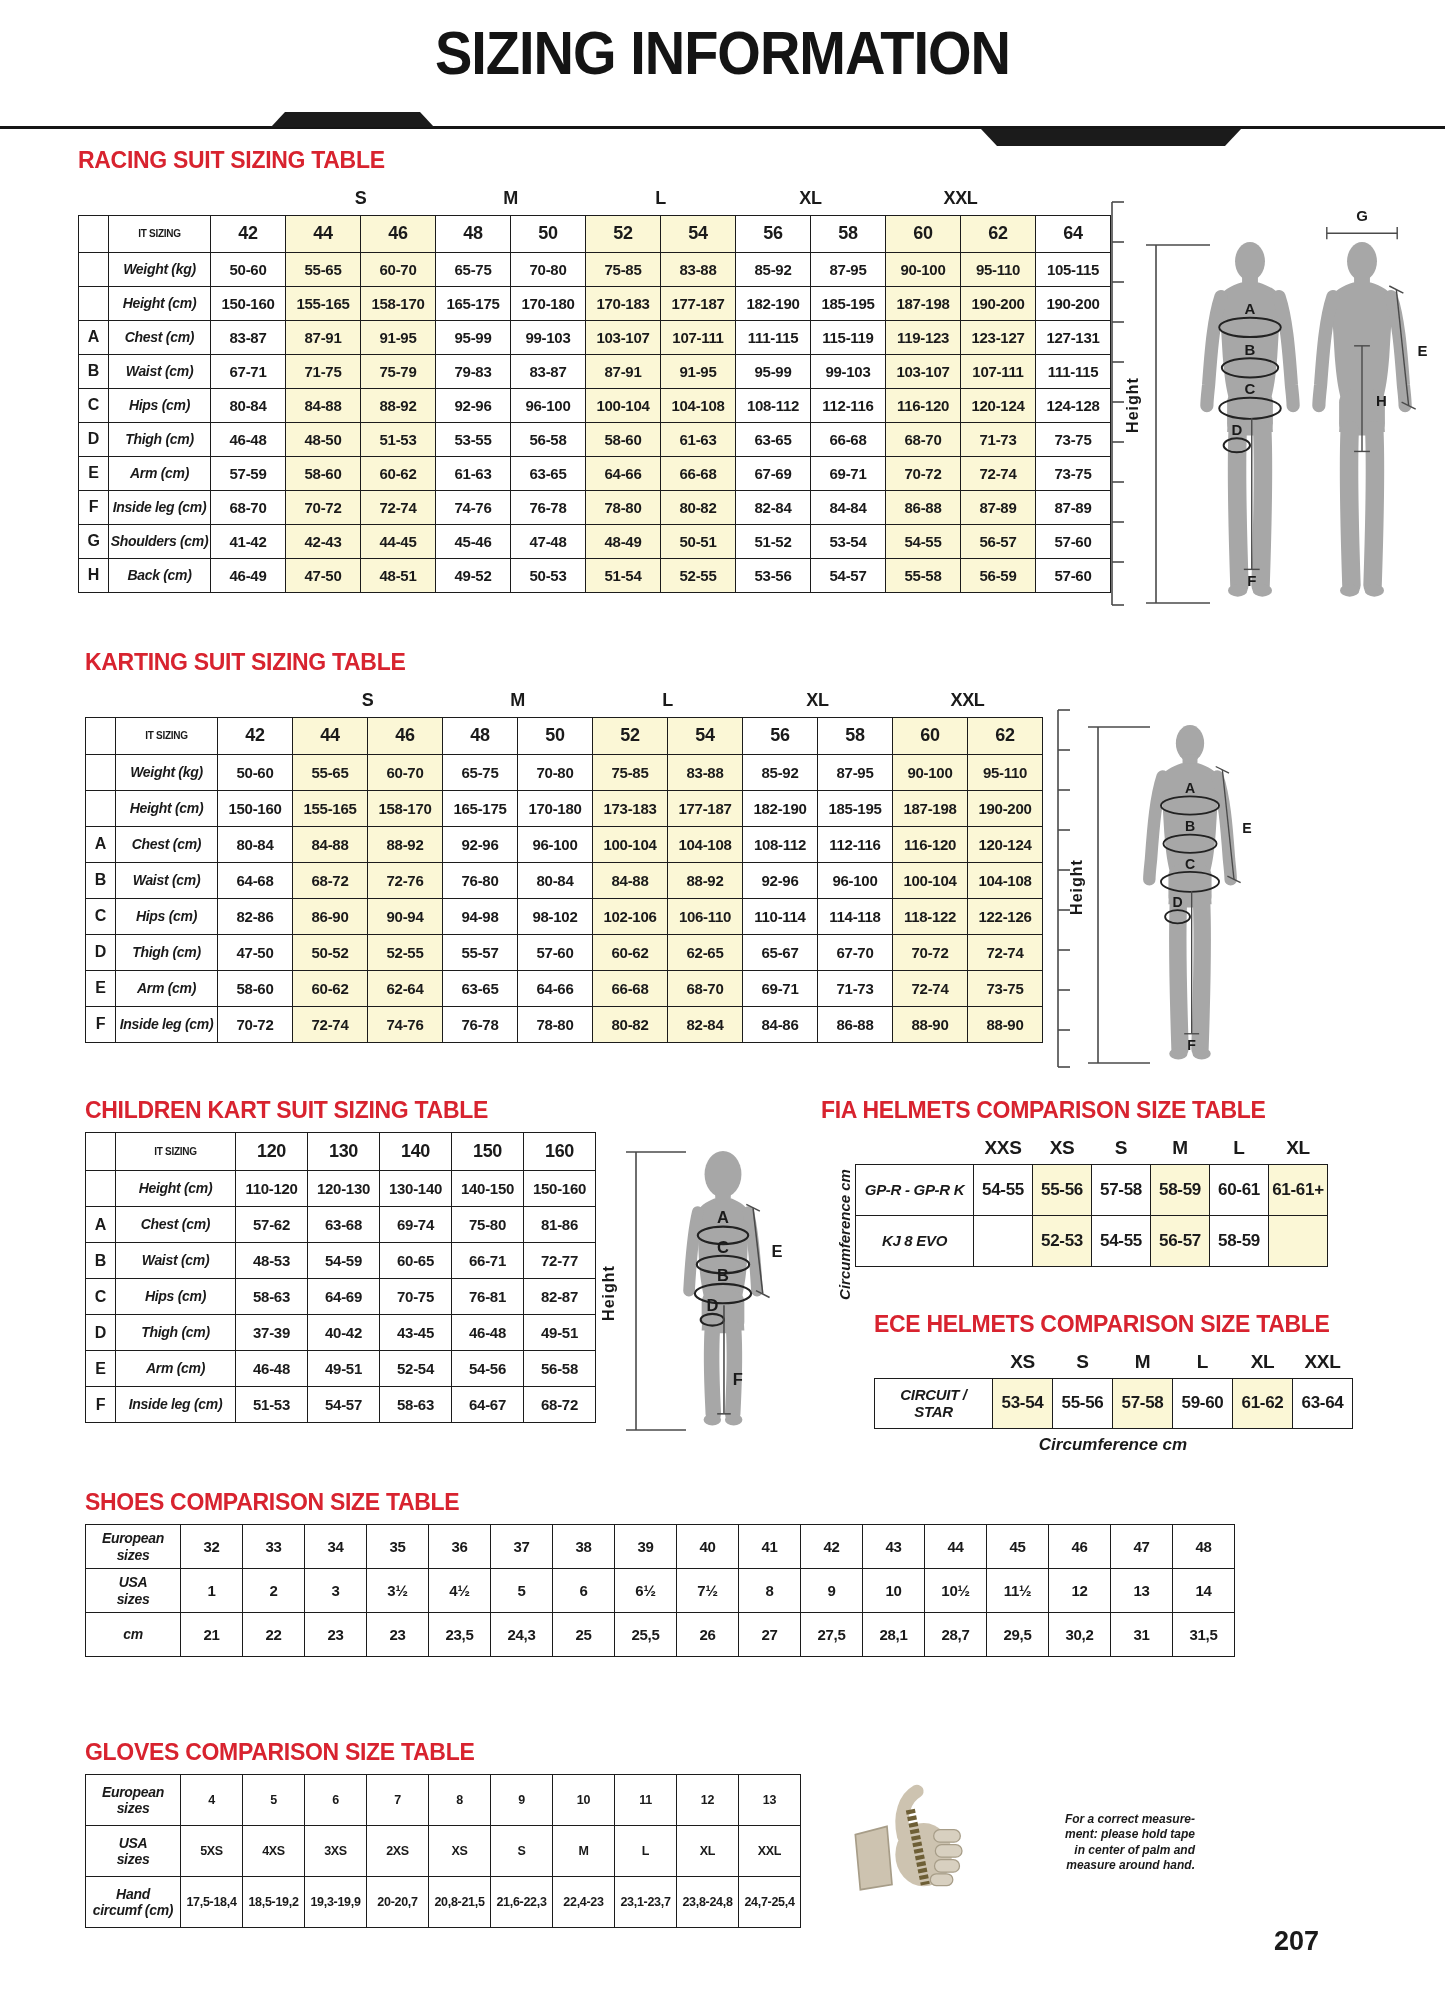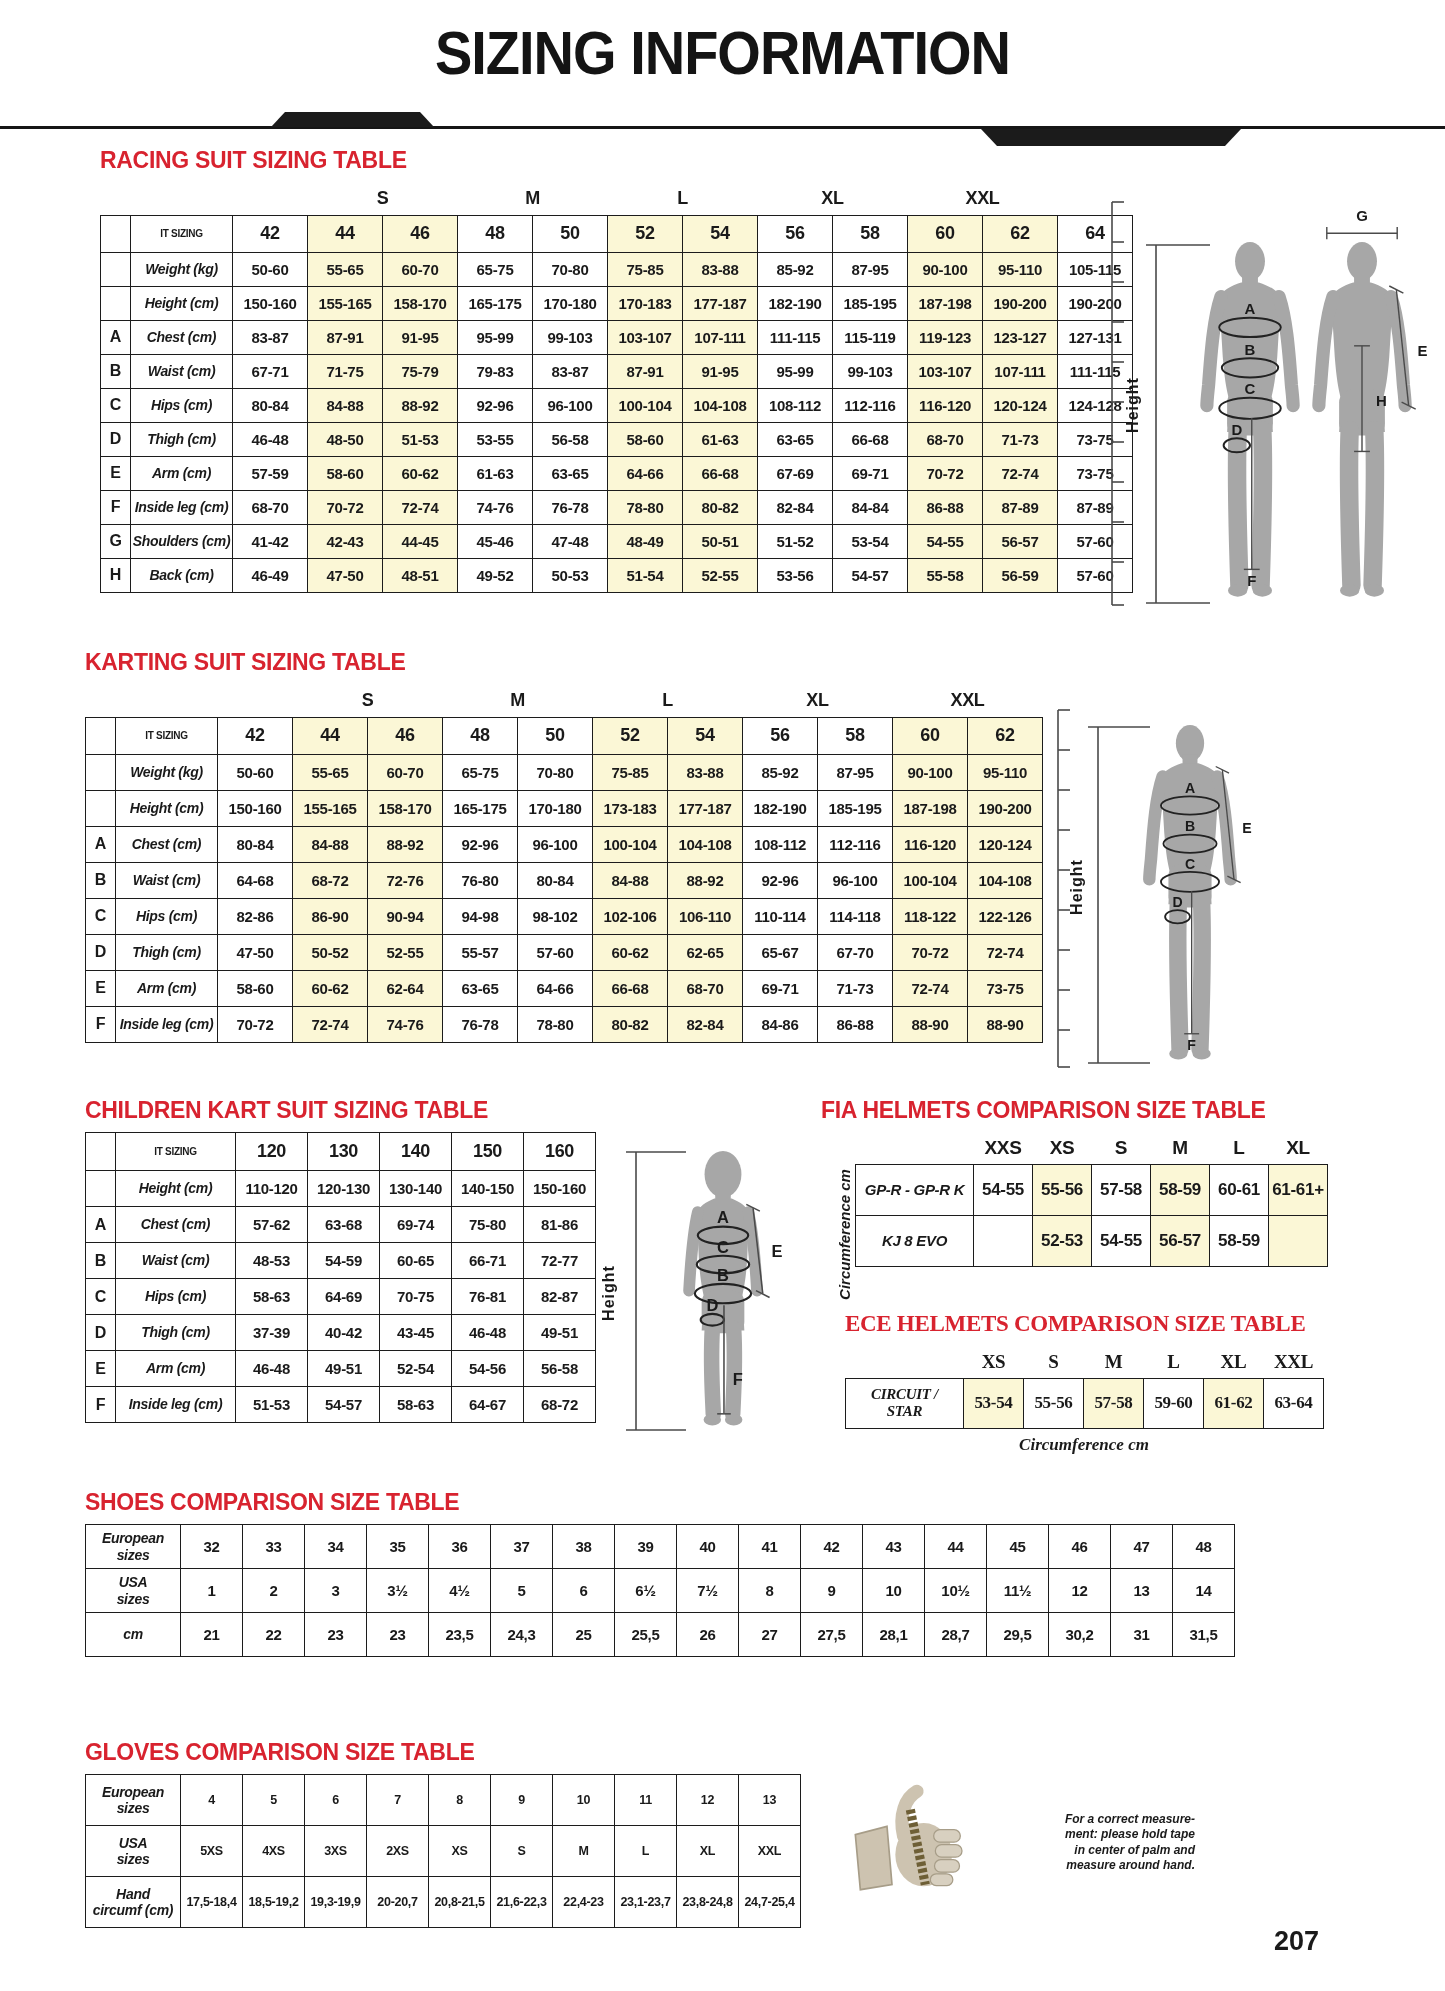--- a/index.html
+++ b/index.html
@@ -10,25 +10,25 @@
          font-size:56px;font-weight:bold;letter-spacing:-1px;transform:scaleY(1.08);color:#141414;}
   .rule{position:absolute;left:0;top:126px;width:100%;height:3px;background:#161616;}
   .trap{position:absolute;background:#1b1b1b;}
   .trap-left{left:271px;top:112px;width:163px;height:15px;
              clip-path:polygon(14px 0,calc(100% - 14px) 0,100% 100%,0 100%);}
   .trap-right{left:981px;top:129px;width:260px;height:17px;
               clip-path:polygon(0 0,100% 0,calc(100% - 16px) 100%,16px 100%);}
   
   .sec{position:absolute;}
   .sec h2{margin:0 0 10px 0;font-size:23px;font-weight:bold;color:#d8232f;letter-spacing:-0.3px;line-height:24px;}
-  .sec-racing{left:100px;top:148px;}
+  .sec-racing{left:78px;top:148px;}
   .sec-karting{left:85px;top:650px;}
   .sec-children{left:85px;top:1098px;}
   .sec-fia{left:821px;top:1098px;}
-  .sec-ece{left:845px;top:1312px;font-family:Liberation Serif, serif;}
+  .sec-ece{left:874px;top:1312px;}
   .sec-shoes{left:85px;top:1490px;}
   .sec-gloves{left:85px;top:1740px;}
   
   table.sz{border-collapse:collapse;table-layout:fixed;}
   .sz td{border:1.5px solid #1c1c1c;text-align:center;vertical-align:middle;padding:0;
          font-weight:bold;font-size:15px;letter-spacing:-0.3px;overflow:hidden;}
   .sz tr.grow td{border:none;background:#fff;font-size:18px;}
   .sz td.ghl{background:#fbf7d6;}
   .sz td.hl{background:#fbf7d6;}
   .sz td.hsize{font-size:18px;}

